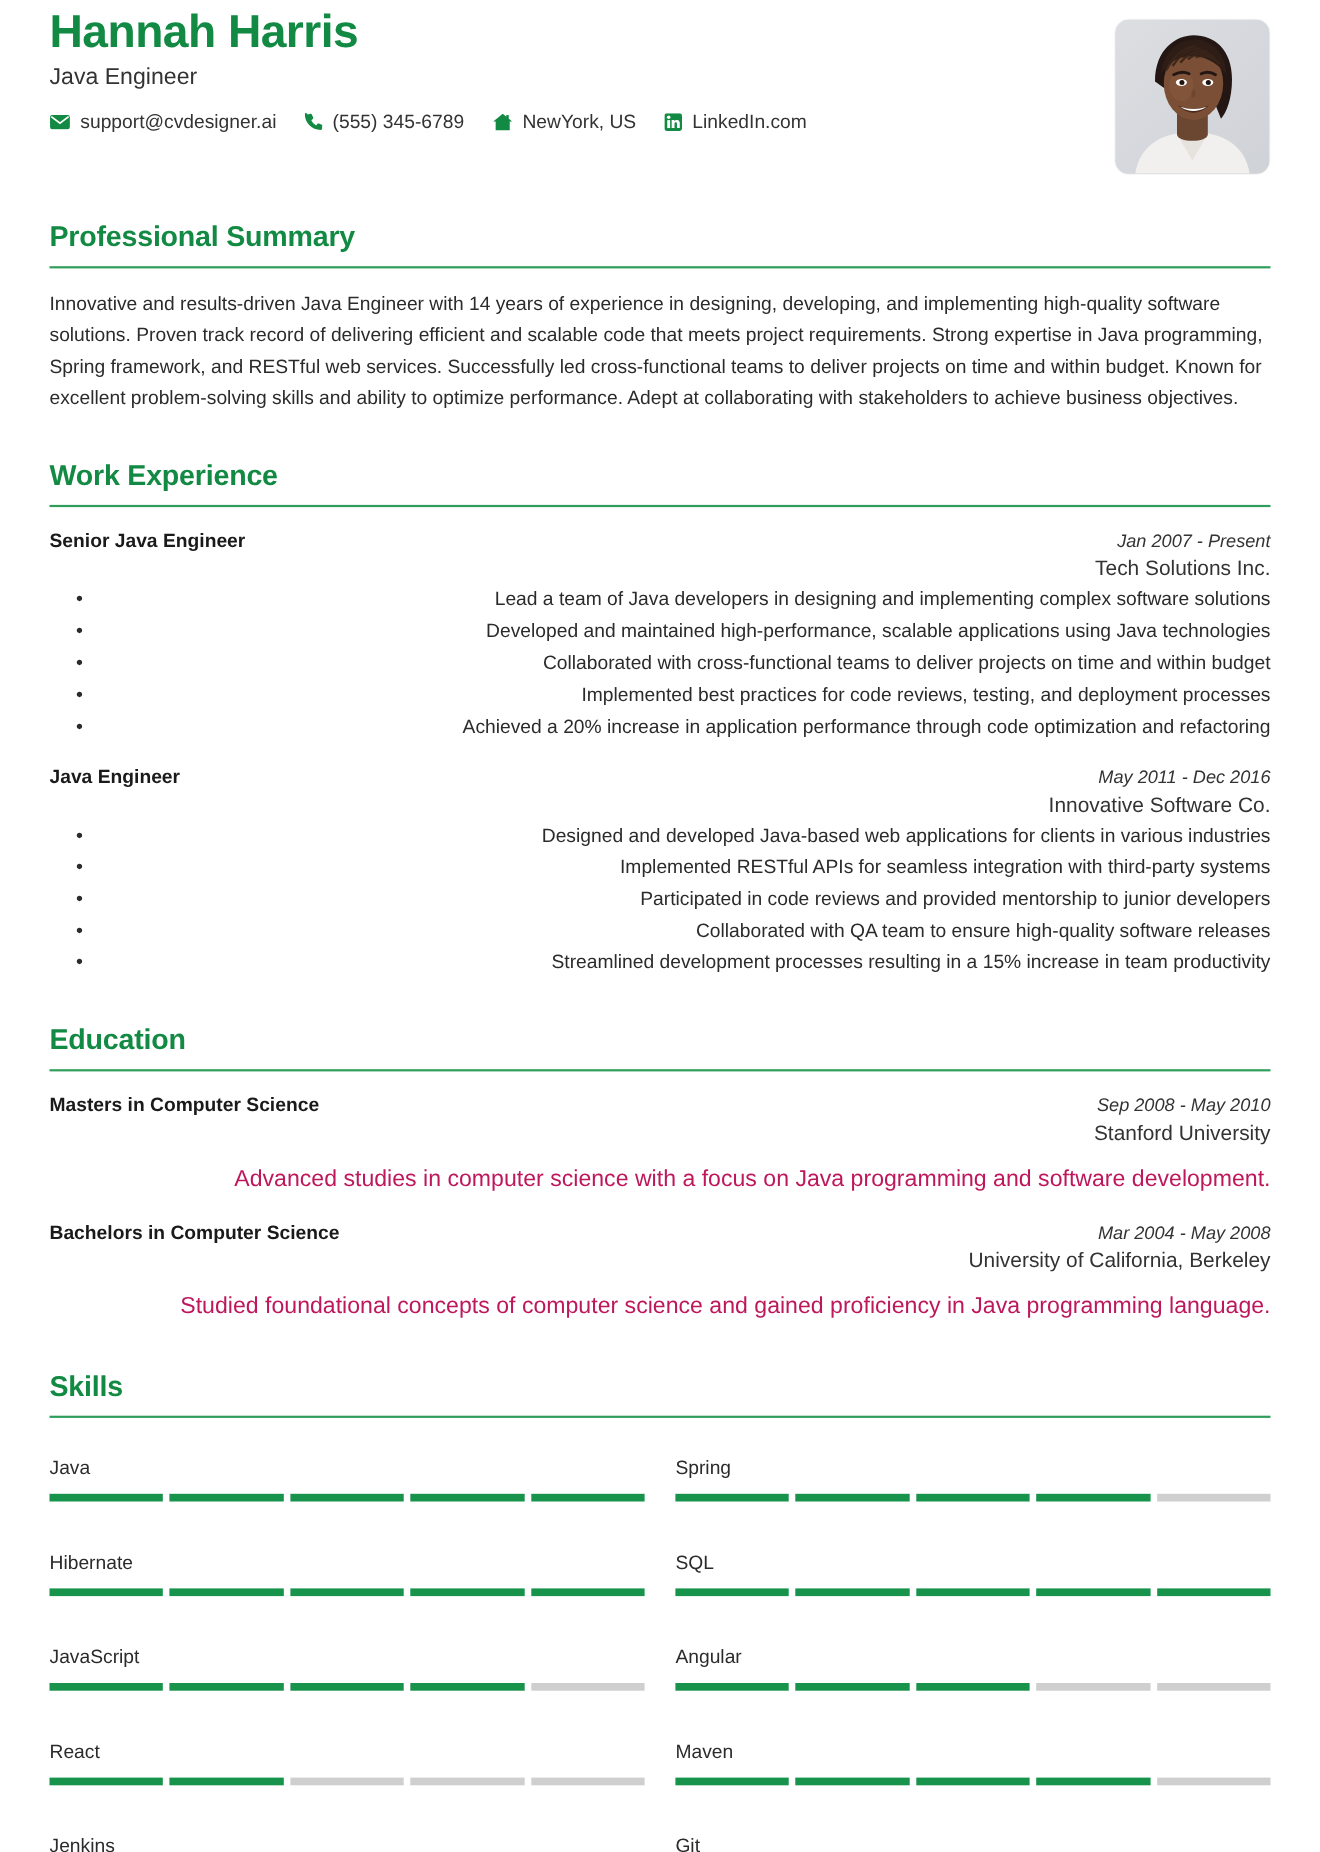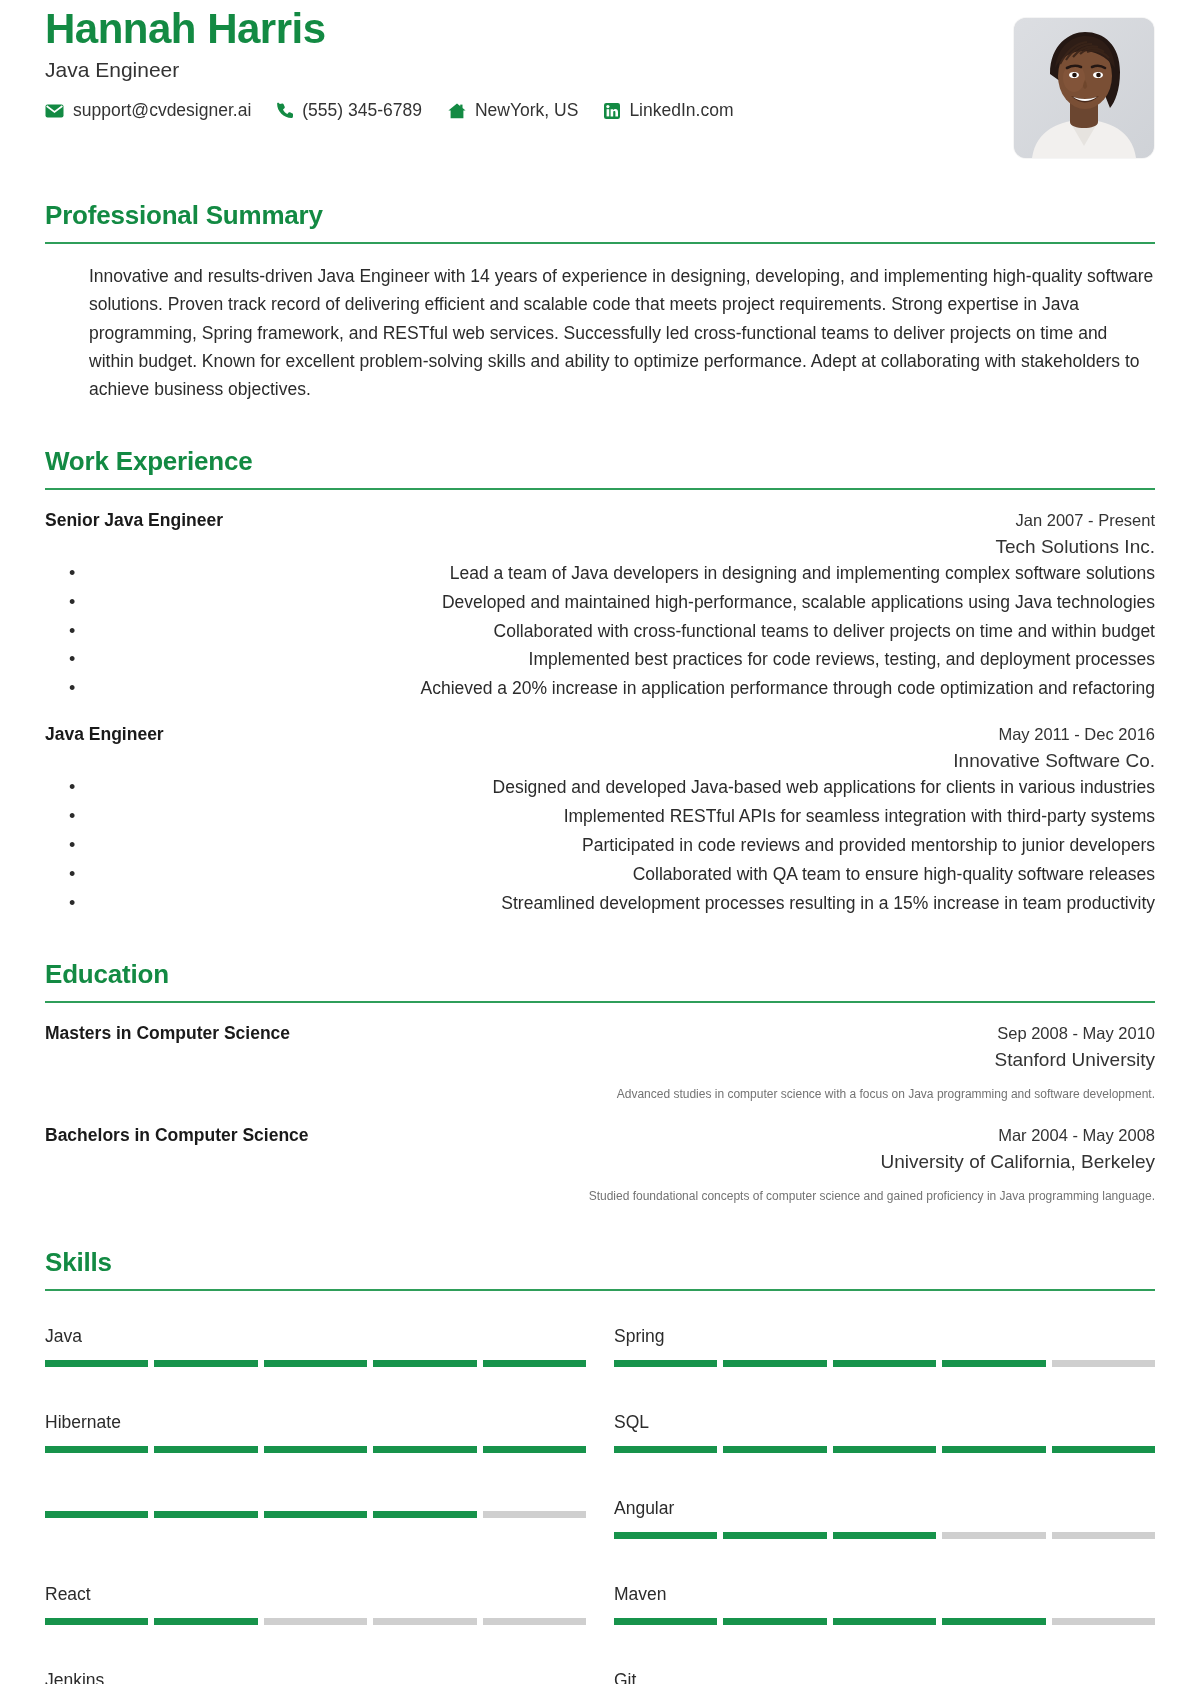--- a/index.html
+++ b/index.html
@@ -34,39 +34,38 @@
   
   .section { margin-top:42px; }
   .section-title {
     font-size:26px; font-weight:bold; color:#138a43; letter-spacing:-0.2px;
   }
   .rule { height:2px; background:#2f9e5a; margin-top:11px; }
 
   .summary {
     font-size:17.5px; line-height:1.62; color:#2b2b2b; margin-top:18px;
     text-align:left;
-    margin-left:44px;
   }
 
   
   .entry { margin-top:22px;text-align:right; }
   .entry:first-of-type { margin-top:20px; }
   .entry-head { display:flex; justify-content:space-between; align-items:baseline; }
   .entry-role { font-size:17.5px; font-weight:bold; color:#1a1a1a; }
-  .entry-date { font-size:16.5px; color:#333; white-space:nowrap; }
+  .entry-date { font-size:16.5px; font-style:italic; color:#333; white-space:nowrap; }
   .entry-org { font-size:19px; color:#333; margin-top:5px; }
   .bullets { list-style:none; }
   .bullets li {
     font-size:17.5px; line-height:1.48; color:#2b2b2b;
     padding-left:42px; position:relative; margin-top:3px;
   }
   .bullets li:before {
     content:"•"; position:absolute; left:24px; top:-1px; font-size:18px; color:#2b2b2b;
   }
-  .entry-desc { font-size:12px; color:#737373; margin-top:14px; line-height:1.5; }
+  .entry-desc { font-size:21px; color:#be185d; margin-top:14px; line-height:1.5; }
 
   
   .skills-grid {
     display:grid; grid-template-columns:1fr 1fr; column-gap:58px; row-gap:0;
     margin-top:18px;
     gap:28px;
   }
   .skill { padding-top:17px; }
   .skill-name { font-size:17.5px; color:#2b2b2b; }
   .skill-bar { display:flex; gap:6px; margin-top:13px; }
@@ -276,20 +275,21 @@
           <div class="skill-name">SQL</div>
           <div class="skill-bar">
             <span class="seg on"></span>
             <span class="seg on"></span>
             <span class="seg on"></span>
             <span class="seg on"></span>
             <span class="seg on"></span>
           </div>
         </div>
         <div class="skill">
+          <div class="skill-name">JavaScript</div>
           <div class="skill-bar">
             <span class="seg on"></span>
             <span class="seg on"></span>
             <span class="seg on"></span>
             <span class="seg on"></span>
             <span class="seg"></span>
           </div>
         </div>
         <div class="skill">
           <div class="skill-name">Angular</div>

